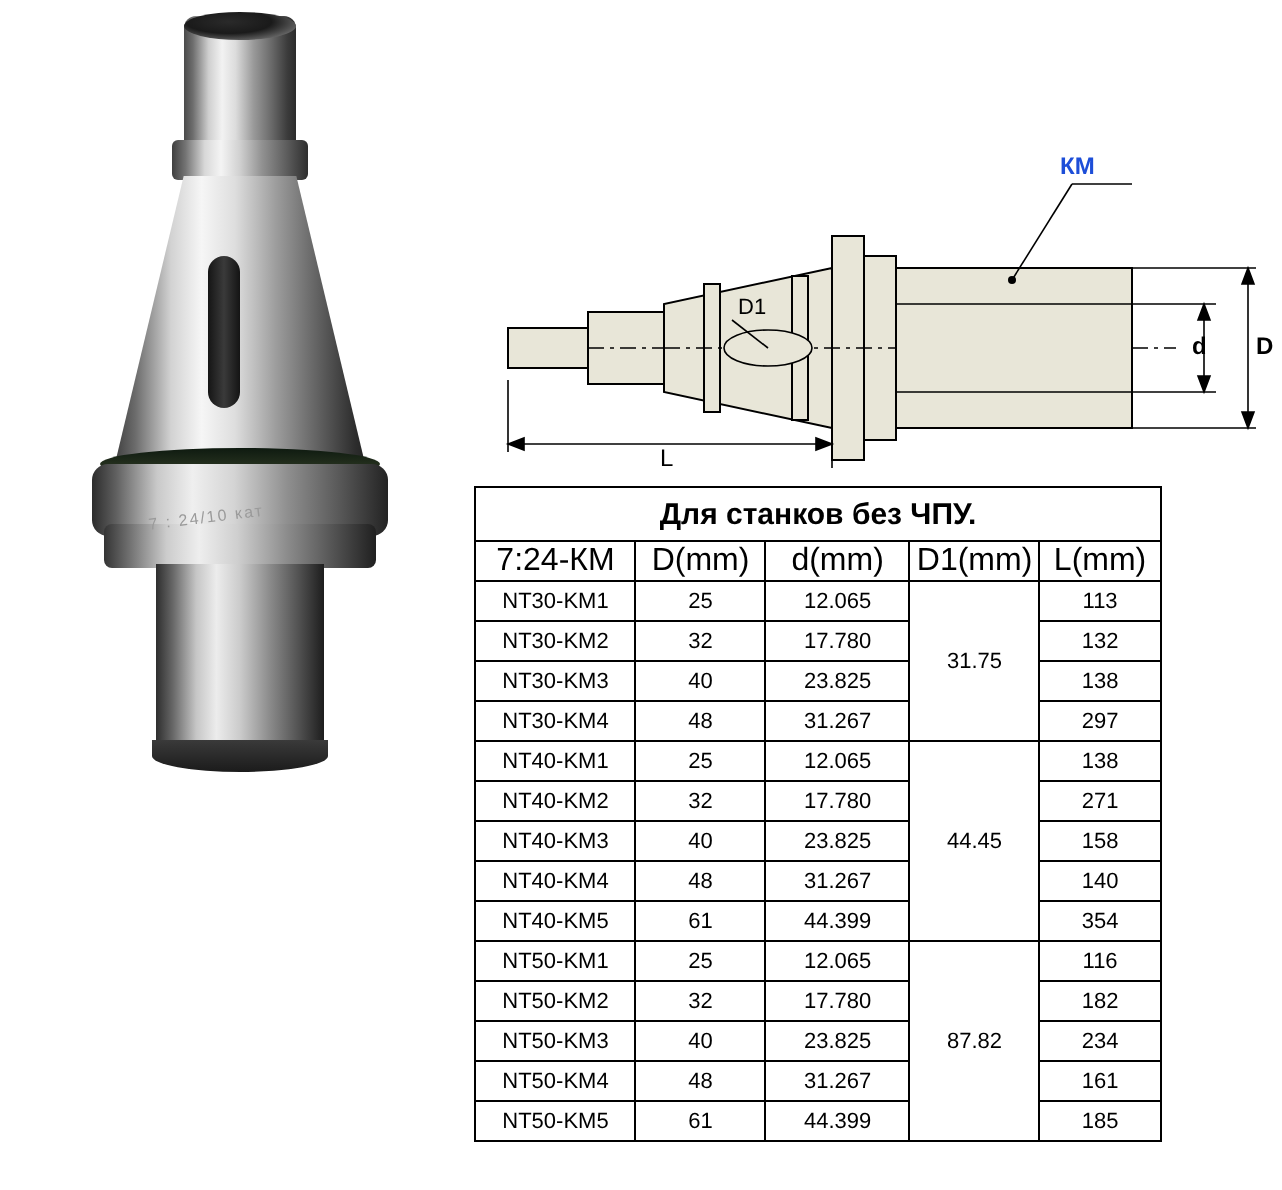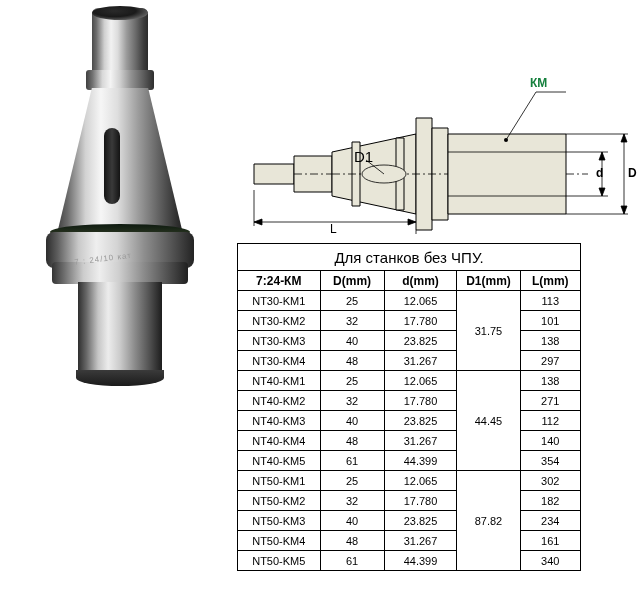--- a/index.html
+++ b/index.html
@@ -167,26 +167,26 @@
     border: 1px solid #000000;
     text-align: center;
     font-size: 11px;
     color: #000000;
     height: 19px;
     padding: 0 2px;
     font-weight: normal;
   }
   table.spec .title-cell {
     font-size: 15px;
+    font-weight: bold;
+    height: 26px;
+  }
+  table.spec .hdr td {
     font-weight: normal;
-    height: 26px;
-  }
-  table.spec .hdr td {
-    font-weight: bold;
-    font-size: 12px;
+    font-size: 16px;
   }
   table.spec .col-name { width: 84px; }
   table.spec .col-d    { width: 62px; }
   table.spec .col-dd   { width: 72px; }
   table.spec .col-d1   { width: 60px; }
   table.spec .col-l    { width: 58px; }
 </style>
 </head>
 <body>
 
@@ -260,24 +260,24 @@
       <line x1="330" y1="158" x2="392" y2="158"></line>
       <line x1="366" y1="96" x2="366" y2="140"></line>
       <line x1="388" y1="78" x2="388" y2="158"></line>
       <path d="M366,96 L363,104 L369,104 Z" fill="#000"></path>
       <path d="M366,140 L363,132 L369,132 Z" fill="#000"></path>
       <path d="M388,78 L385,86 L391,86 Z" fill="#000"></path>
       <path d="M388,158 L385,150 L391,150 Z" fill="#000"></path>
     </g>
   </svg>
 
-  <div style="position:absolute;left:294px;top:20px;font-size:12px;font-weight:bold;color:#15803d;">КМ</div>
+  <div style="position:absolute;left:294px;top:20px;font-size:12px;font-weight:bold;color:#1d4ed8;">КМ</div>
   <div style="position:absolute;left:360px;top:110px;font-size:12px;font-weight:bold;color:#000;">d</div>
   <div style="position:absolute;left:392px;top:110px;font-size:12px;font-weight:bold;color:#000;">D</div>
-  <div style="position:absolute;left:118px;top:92px;font-size:15px;color:#000;">D1</div>
+  <div style="position:absolute;left:133px;top:92px;font-size:11px;color:#000;">D1</div>
   <div style="position:absolute;left:94px;top:166px;font-size:12px;color:#000;">L</div>
 </div>
 
 <div id="table-wrap">
   <table class="spec">
     <tbody>
       <tr>
         <td class="title-cell" colspan="5">Для станков без ЧПУ.</td>
       </tr>
       <tr class="hdr">
@@ -292,21 +292,21 @@
         <td>NT30-KM1</td>
         <td>25</td>
         <td>12.065</td>
         <td rowspan="4">31.75</td>
         <td>113</td>
       </tr>
       <tr>
         <td>NT30-KM2</td>
         <td>32</td>
         <td>17.780</td>
-        <td>101</td>
+        <td>132</td>
       </tr>
       <tr>
         <td>NT30-KM3</td>
         <td>40</td>
         <td>23.825</td>
         <td>138</td>
       </tr>
       <tr>
         <td>NT30-KM4</td>
         <td>48</td>
@@ -324,41 +324,41 @@
       <tr>
         <td>NT40-KM2</td>
         <td>32</td>
         <td>17.780</td>
         <td>271</td>
       </tr>
       <tr>
         <td>NT40-KM3</td>
         <td>40</td>
         <td>23.825</td>
-        <td>112</td>
+        <td>158</td>
       </tr>
       <tr>
         <td>NT40-KM4</td>
         <td>48</td>
         <td>31.267</td>
         <td>140</td>
       </tr>
       <tr>
         <td>NT40-KM5</td>
         <td>61</td>
         <td>44.399</td>
         <td>354</td>
       </tr>
 
       <tr>
         <td>NT50-KM1</td>
         <td>25</td>
         <td>12.065</td>
         <td rowspan="5">87.82</td>
-        <td>302</td>
+        <td>116</td>
       </tr>
       <tr>
         <td>NT50-KM2</td>
         <td>32</td>
         <td>17.780</td>
         <td>182</td>
       </tr>
       <tr>
         <td>NT50-KM3</td>
         <td>40</td>
@@ -368,17 +368,17 @@
       <tr>
         <td>NT50-KM4</td>
         <td>48</td>
         <td>31.267</td>
         <td>161</td>
       </tr>
       <tr>
         <td>NT50-KM5</td>
         <td>61</td>
         <td>44.399</td>
-        <td>340</td>
+        <td>185</td>
       </tr>
     </tbody>
   </table>
 </div>
 
 </body></html>

